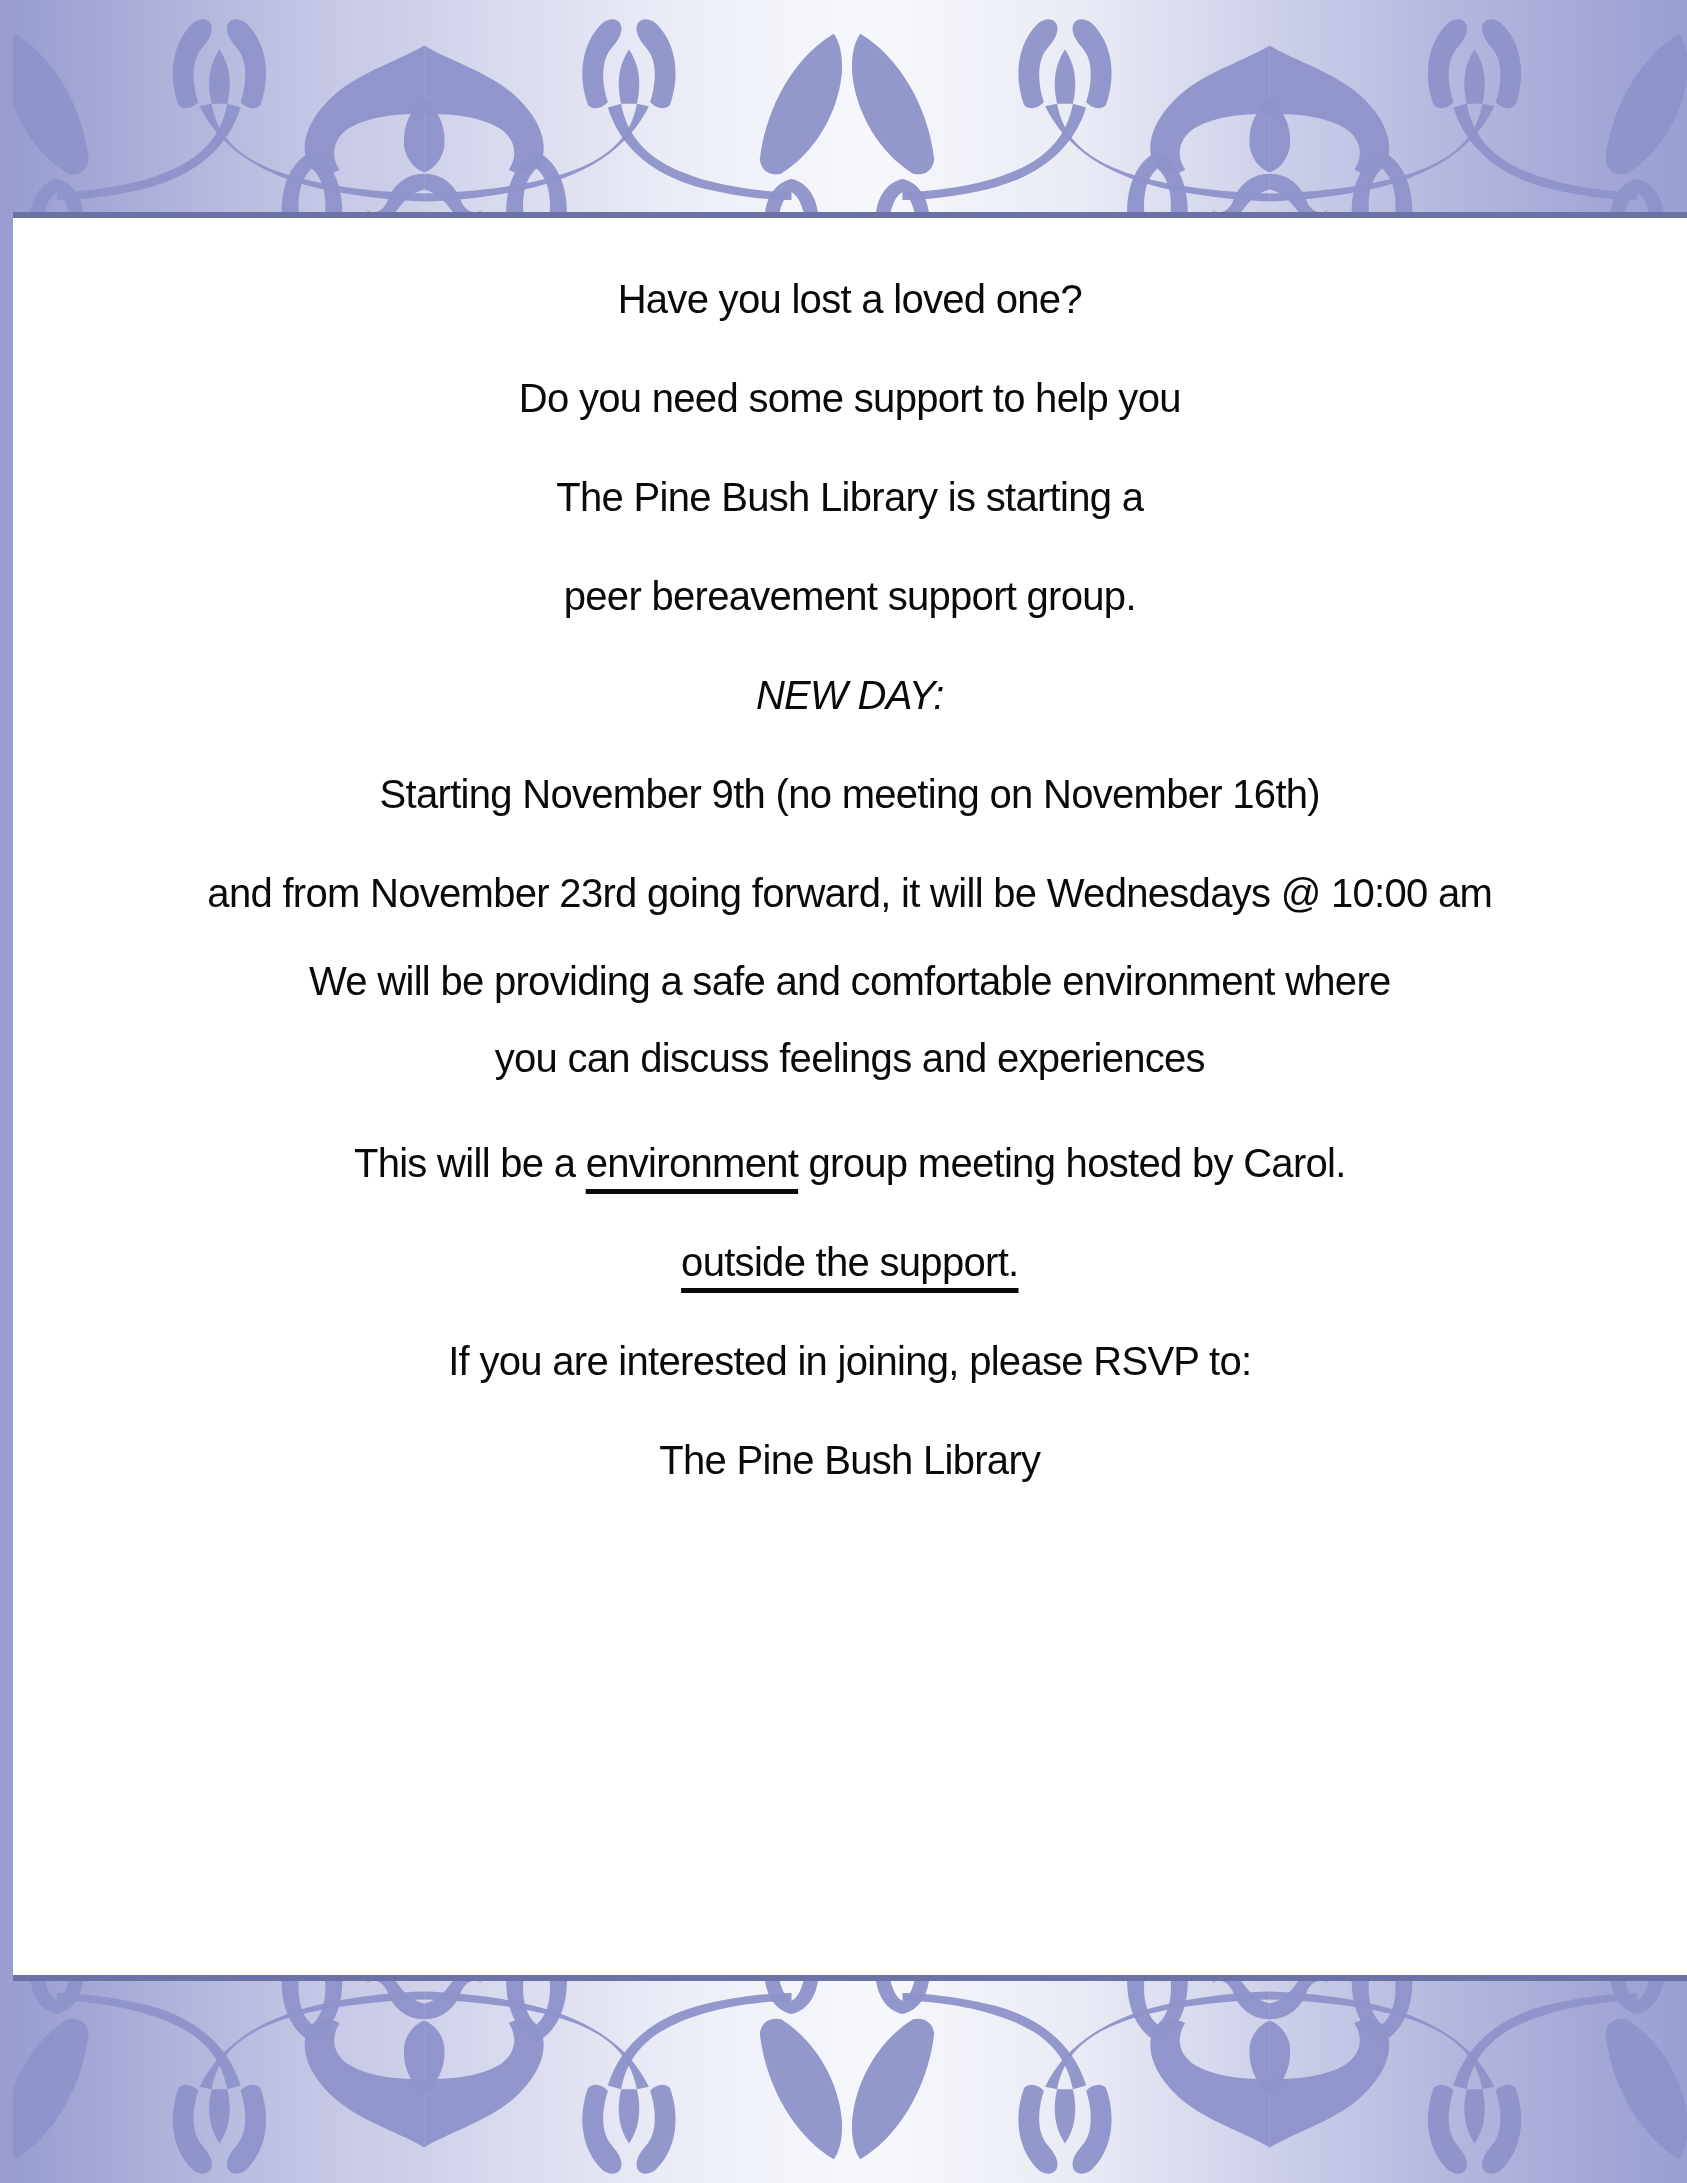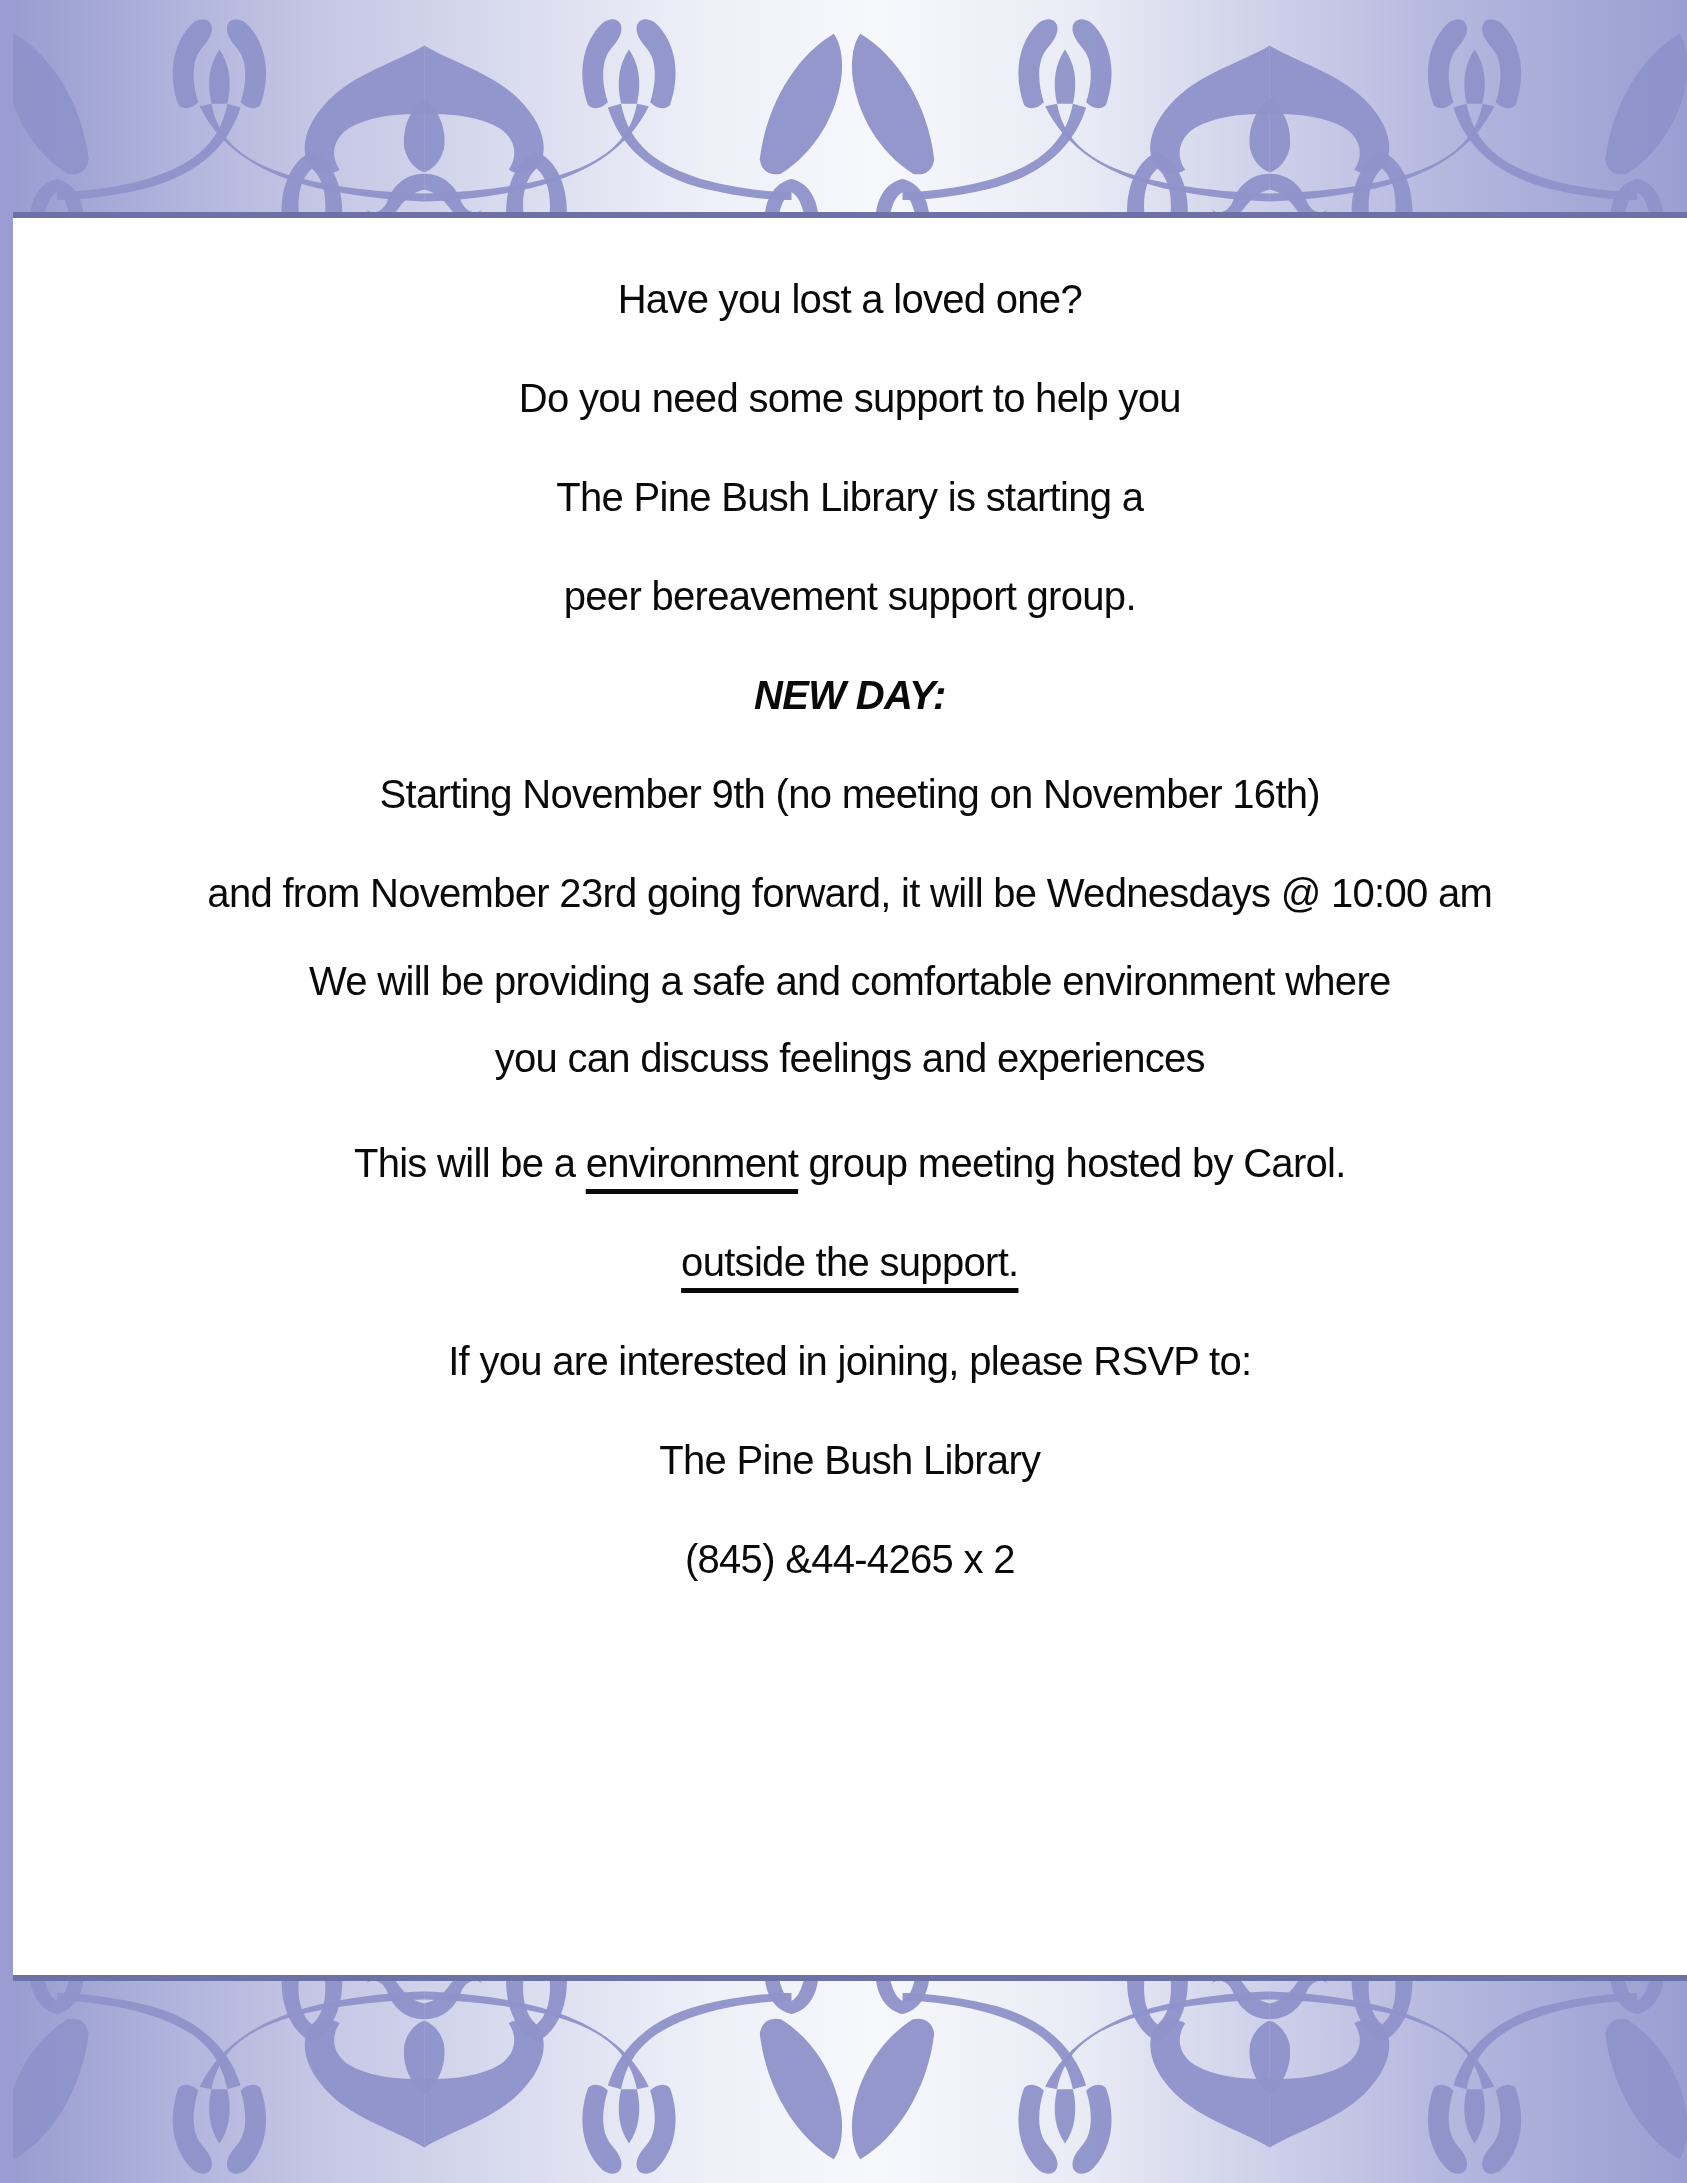--- a/index.html
+++ b/index.html
@@ -28,21 +28,21 @@
   .content{
     position:relative;margin-left:12.6px;padding:32px 26.5px 0 26.5px;
     text-align:center;z-index:2;
   }
   p.line{
     margin:0;font-size:40px;line-height:99px;letter-spacing:-0.7px;
     color:#0a0a0a;white-space:nowrap;
   }
   p.tight{line-height:77px;}
   p.pad-after{margin-bottom:17px;}
-  .newday{font-weight:700;font-style:italic;}
+  .newday{font-weight:400;font-style:italic;}
   .blue{color:#1576bf;font-weight:400;font-size:44px;letter-spacing:0;}
   .ul{
     text-decoration-line:underline;
     text-decoration-thickness:5.3px;
     text-underline-offset:12px;
     text-decoration-color:#0a0a0a;
   }
 </style>
 </head>
 <body>
@@ -90,21 +90,20 @@
   <p class="line">peer bereavement support group.</p>
   <p class="line newday">NEW DAY:</p>
   <p class="line blue">Starting November 9th (no meeting on November 16th)</p>
   <p class="line blue">and from November 23rd going forward, it will be Wednesdays @ 10:00 am</p>
   <p class="line tight">We will be providing a safe and comfortable environment where</p>
   <p class="line tight pad-after">you can discuss feelings and experiences</p>
   <p class="line"><span>This will be a </span><span class="ul">environment</span><span> group meeting hosted by Carol.</span></p>
   <p class="line"><span class="ul">outside the support.</span></p>
   <p class="line">If you are interested in joining, please RSVP to:</p>
   <p class="line">The Pine Bush Library</p>
-  <p class="line">(845) &amp;44-4265 x 2</p>
 </div>
 
 <div style="position:absolute;bottom:0;left:0;width:1687px;">
   <div class="rule"></div>
   <div class="band band-bottom">
     <svg viewBox="0 0 2560 330" aria-hidden="true">
       <use href="#tile"></use>
       <use href="#tile" x="1280"></use>
     </svg>
   </div>

